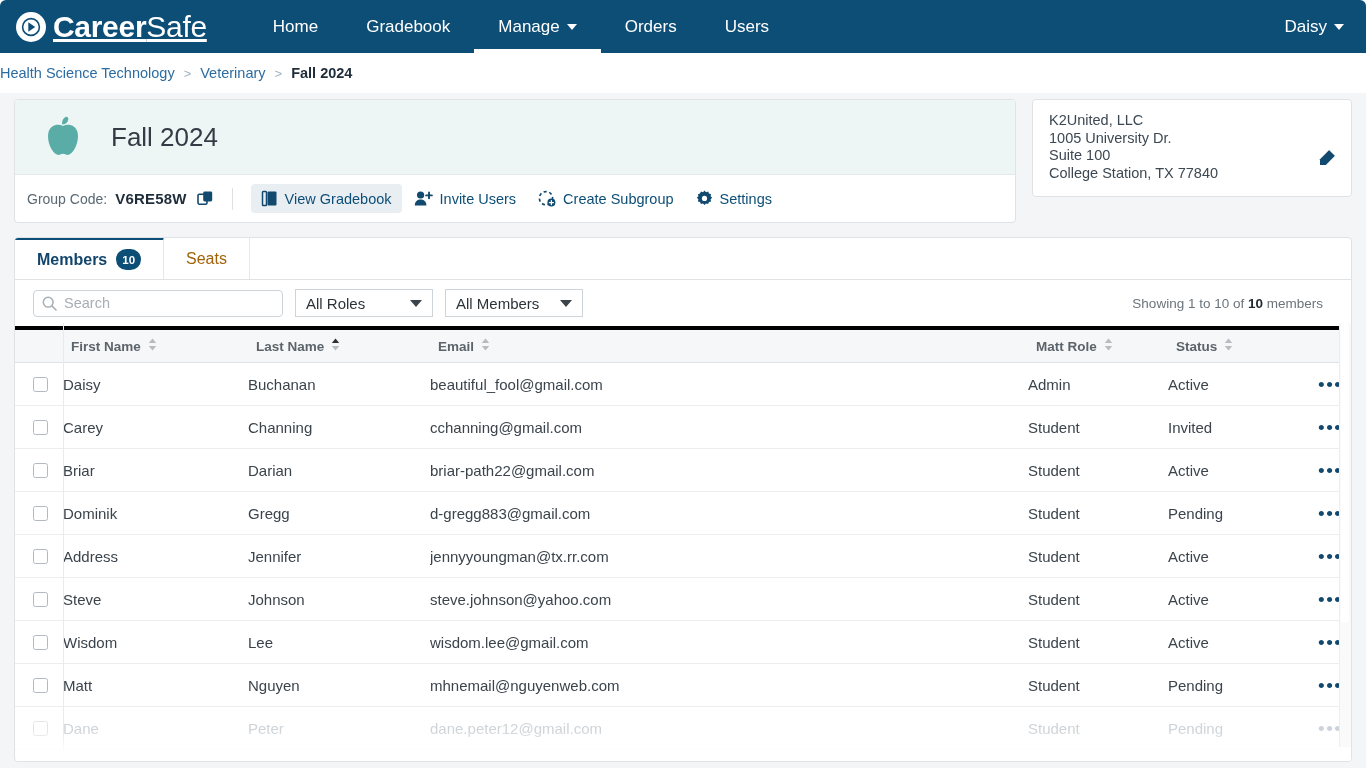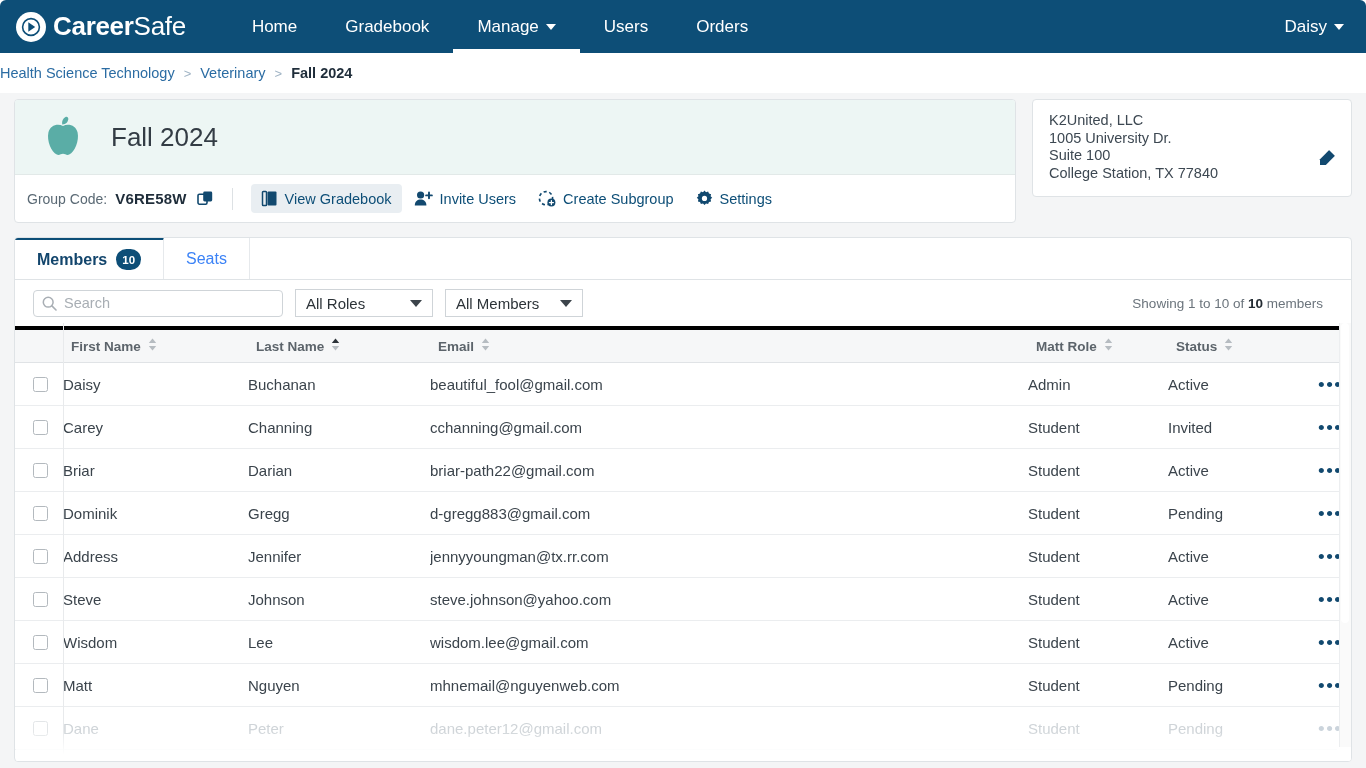--- a/index.html
+++ b/index.html
@@ -27,23 +27,24 @@
   }
   .brand-mark {
     width: 30px; height: 30px; border-radius: 50%;
     background: #ffffff;
     display: flex; align-items: center; justify-content: center;
     flex: none;
   }
   .brand-mark svg { display: block; }
   .brand-text {
     color: #ffffff;
-    font-size: 26px;
+    font-size: 30px;
     letter-spacing: -0.3px;
     white-space: nowrap;
+    text-decoration: underline;
   }
   .brand-text b { font-weight: 700; }
   .brand-text span { font-weight: 400; }
 
   .nav-items { display: flex; align-items: stretch; height: 53px; margin-left: 42px; }
   .nav-item {
     display: flex; align-items: center; justify-content: center;
     color: #ffffff;
     font-size: 17px;
     padding: 0 24px;
@@ -160,21 +161,21 @@
     border: 1px solid #dfe3e6;
     border-radius: 4px;
     height: 525px;
     overflow: hidden;
     position: relative;
   }
   .tabs { display: flex; border-bottom: 1px solid #dfe3e6; height: 42px; }
   .tab {
     display: flex; align-items: center; gap: 9px;
     padding: 0 22px;
-    font-size: 16px; color: #3b82f6;
+    font-size: 16px; color: #a16207;
     cursor: pointer;
     border-right: 1px solid #e6e9ec;
     position: relative;
   }
   .tab.active {
     color: #12456c; font-weight: 700;
     background: #ffffff;
     border-top: 3px solid #0d4e77;
     margin-top: -1px;
   }
@@ -308,24 +309,24 @@
         <span>Home</span>
       </div>
     <div class="nav-item">
         <span>Gradebook</span>
       </div>
     <div class="nav-item active">
         <span>Manage</span>
         <i class="nav-caret"></i>
       </div>
     <div class="nav-item">
+        <span>Orders</span>
+      </div>
+    <div class="nav-item">
         <span>Users</span>
-      </div>
-    <div class="nav-item">
-        <span>Orders</span>
       </div>
   </div>
 
   <div class="nav-right">
     <span>Daisy</span>
     <i class="nav-caret"></i>
   </div>
 </div>
 
 <div class="breadcrumb">

